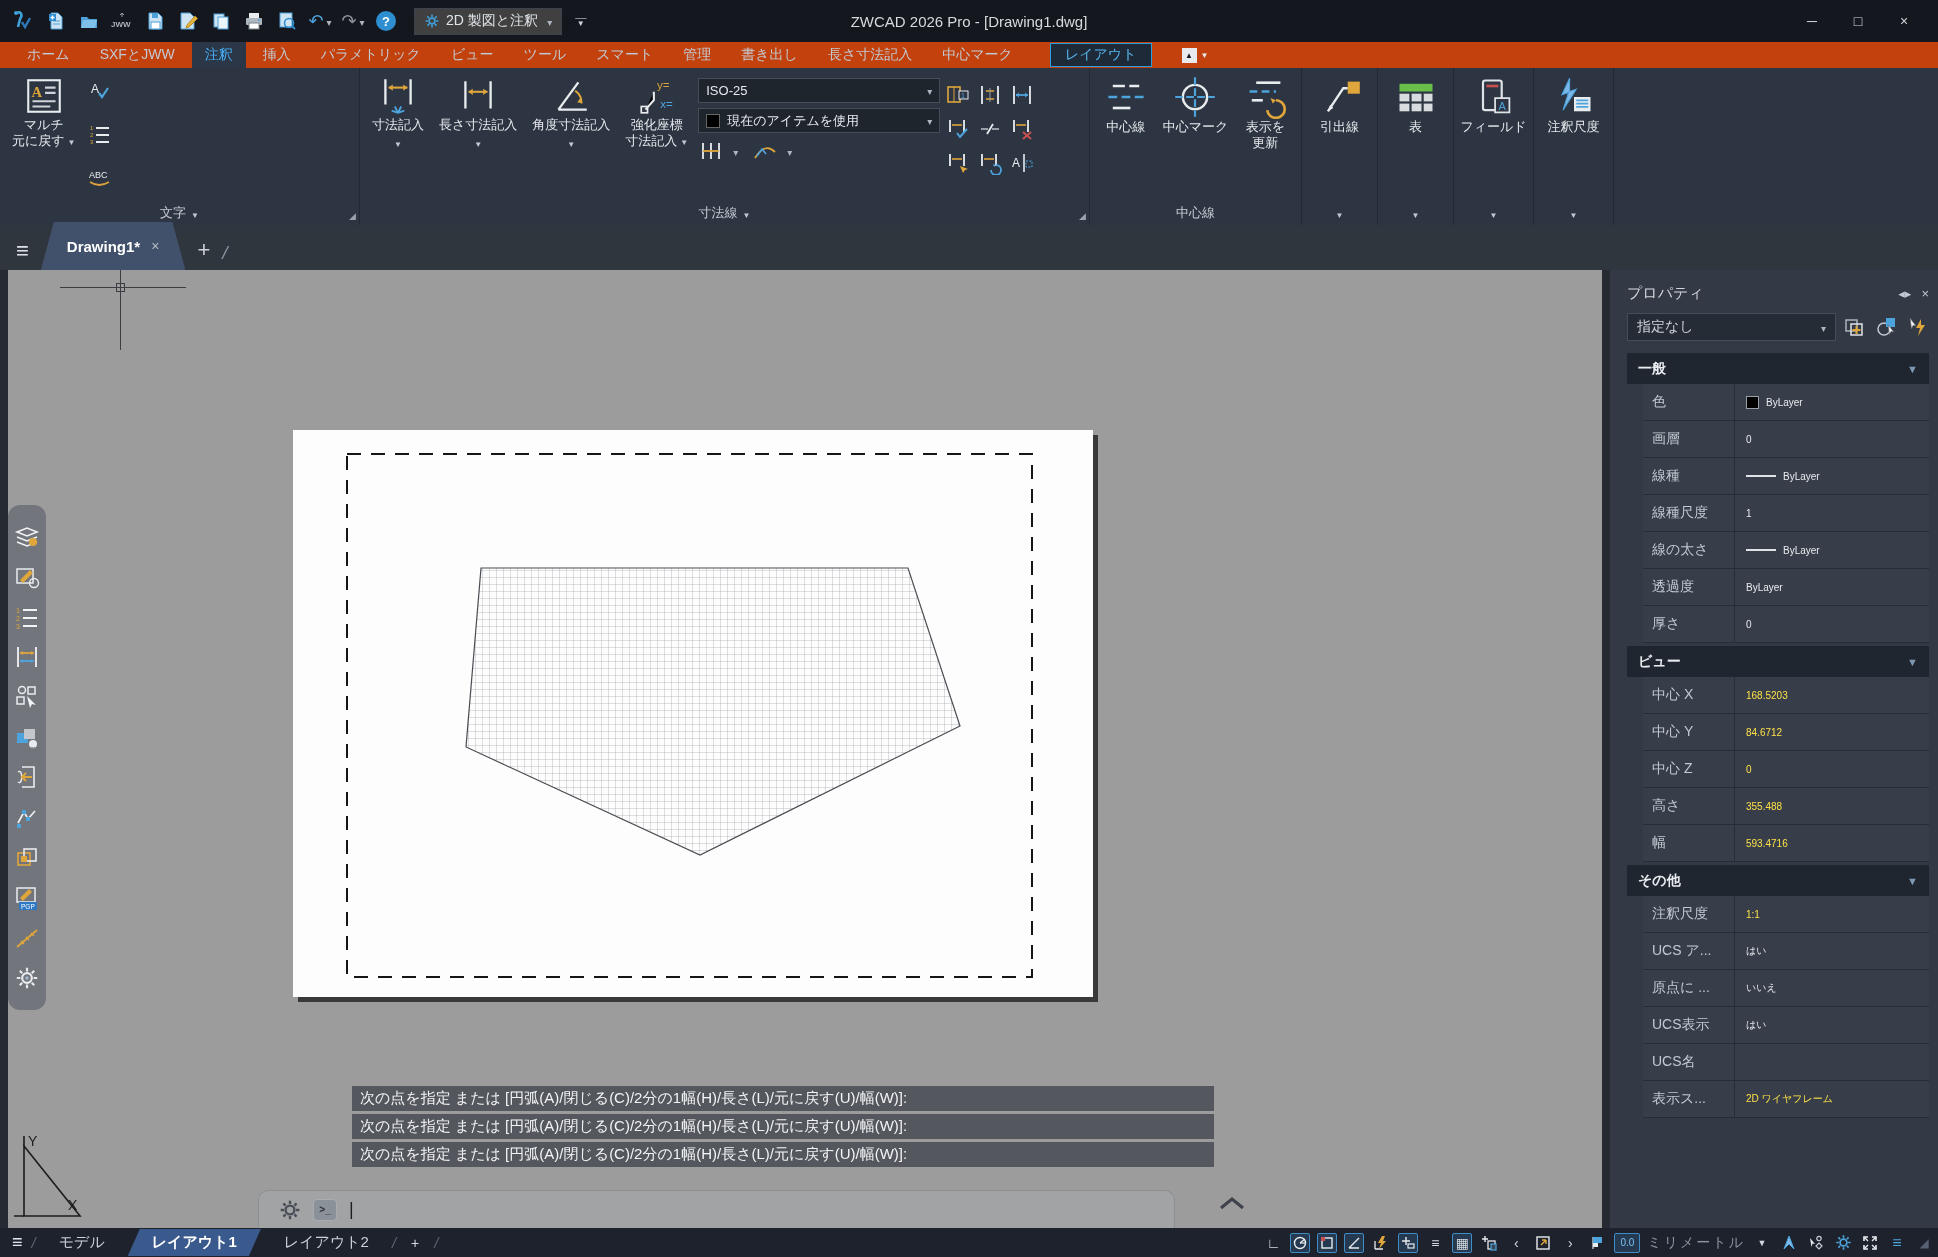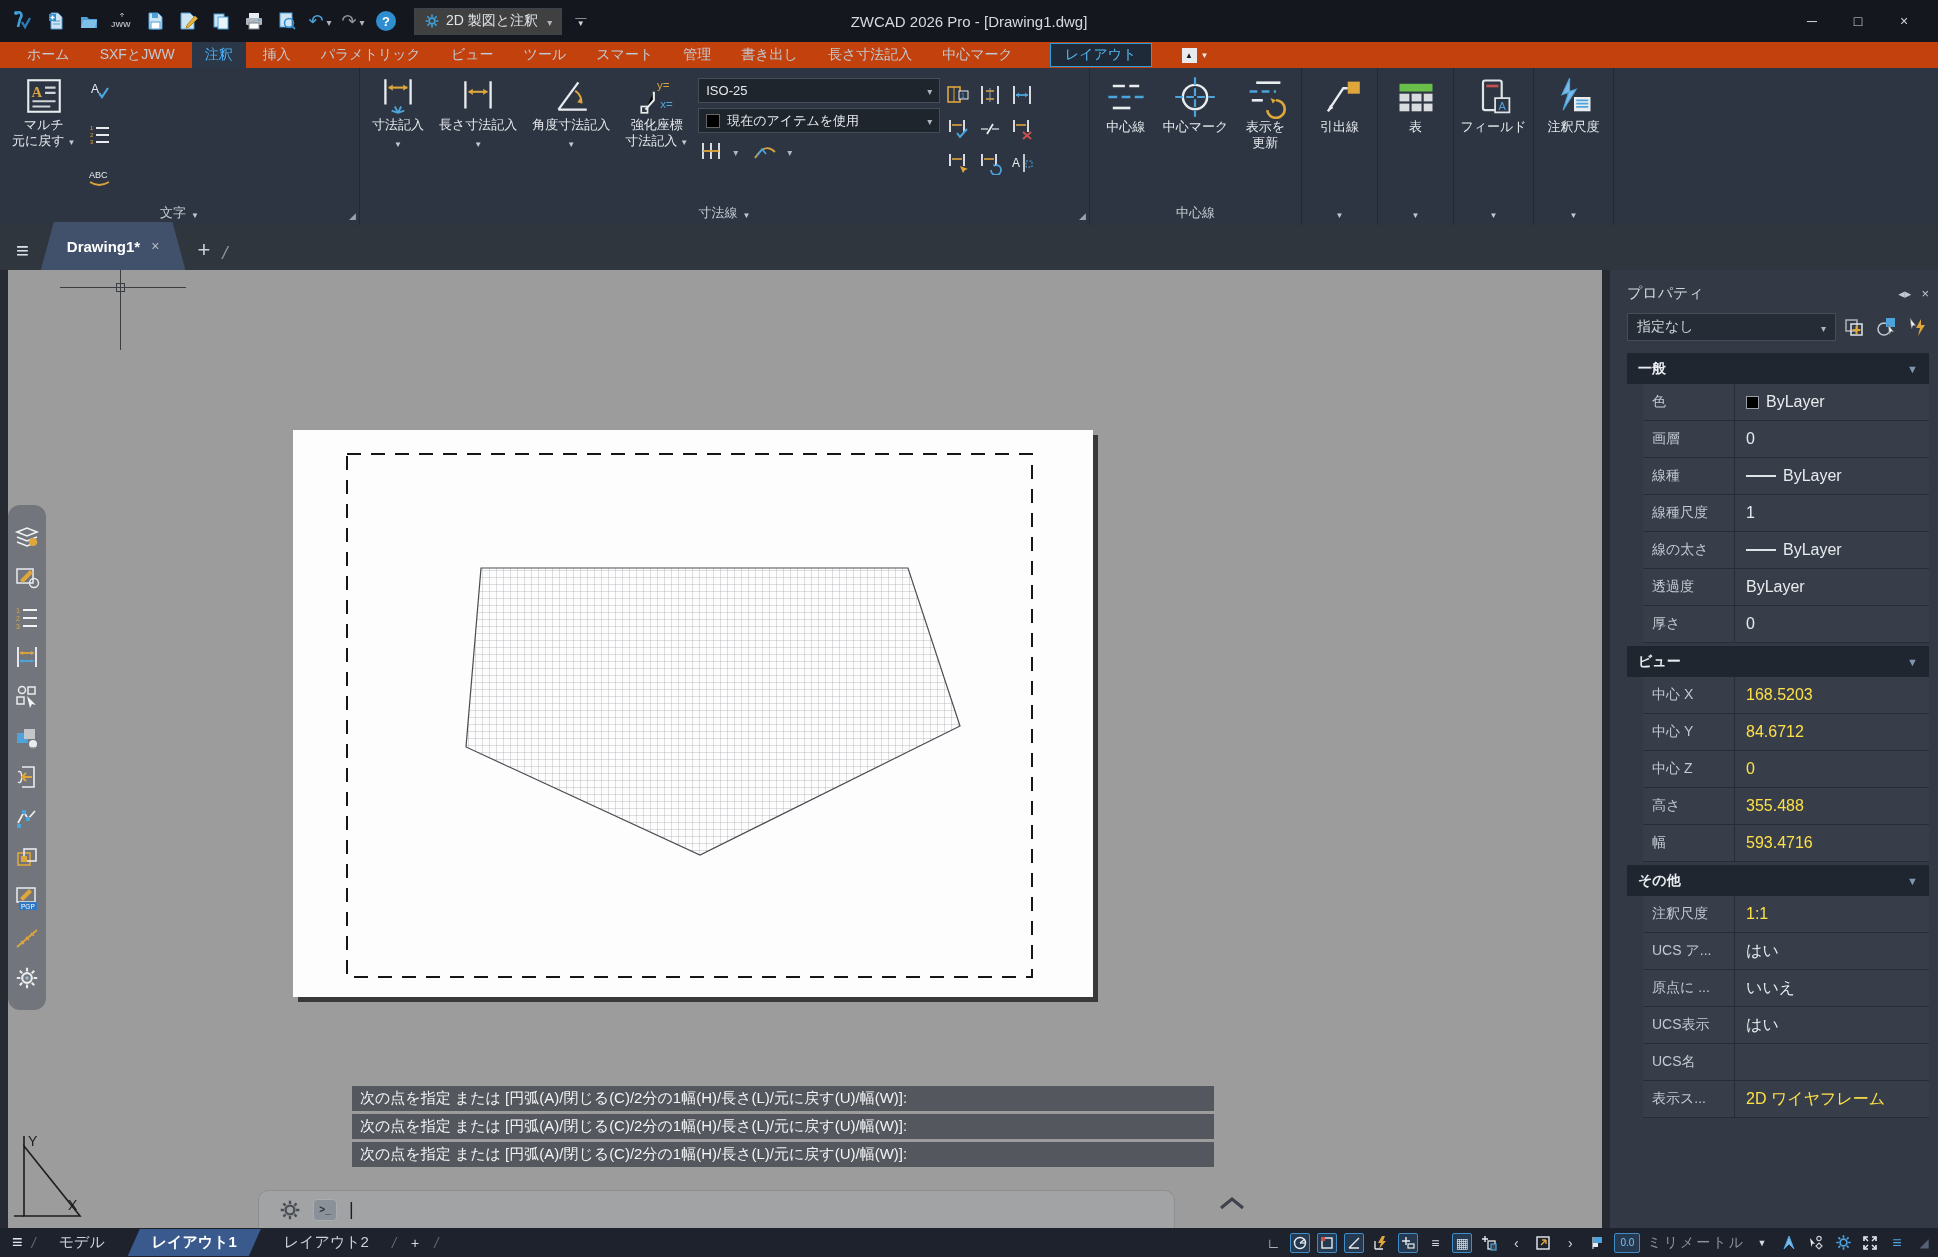--- a/index.html
+++ b/index.html
@@ -84,21 +84,21 @@
   .props-sel{display:flex;align-items:center;gap:7px;margin:5px 0 12px}
   .sel-combo{flex:1;height:28px;background:#262c36;border:1px solid #454d59;display:flex;align-items:center;padding:0 9px;color:#d0d4da;font-size:14px}
   .sel-combo .grow{flex:1}
   .section{margin-bottom:3px}
   .sec-hdr{height:31px;background:#20262f;display:flex;align-items:center;padding:0 11px;color:#e8ebef;font-weight:bold;font-size:14px}
   .sec-hdr .sp{flex:1}
   .sec-car{color:#7f97b3;font-size:11px}
   .rows{padding-left:16px}
   .prow{display:flex;height:37px;border-bottom:1px solid #272d37;background:#373e4a}
   .plabel{width:92px;padding-left:9px;display:flex;align-items:center;color:#c3c9d1;font-size:14px;border-right:1px solid #272d37;white-space:nowrap;overflow:hidden}
-  .pval{flex:1;padding-left:11px;display:flex;align-items:center;font-size:16px;color:#e8ebee;gap:7px;white-space:nowrap;overflow:hidden}
+  .pval{flex:1;padding-left:11px;display:flex;align-items:center;font-size:10px;color:#e8ebee;gap:7px;white-space:nowrap;overflow:hidden}
   .pval.gray{color:#fde047}
   .swatch{width:13px;height:13px;background:#000;border:1px solid #9aa0a8;flex:none}
   .ltline{width:30px;border-top:2px solid #dfe3e7;flex:none}
 
   
   .statusbar{height:29px;background:#1d222c;display:flex;align-items:center;padding:0 2px 0 12px;gap:9px;color:#c9ced6}
   .sham{font-size:18px;font-weight:bold;color:#e2e6ea}
   .ssep{color:#5d6675;font-size:15px;font-style:italic}
   .ltab{padding:2px 14px;font-size:15px;color:#cdd2d9}
   .ltab.active{background:#3a5a8e;clip-path:polygon(12px 0,100% 0,calc(100% - 12px) 100%,0 100%);font-weight:bold;color:#fff;padding:4px 24px}

